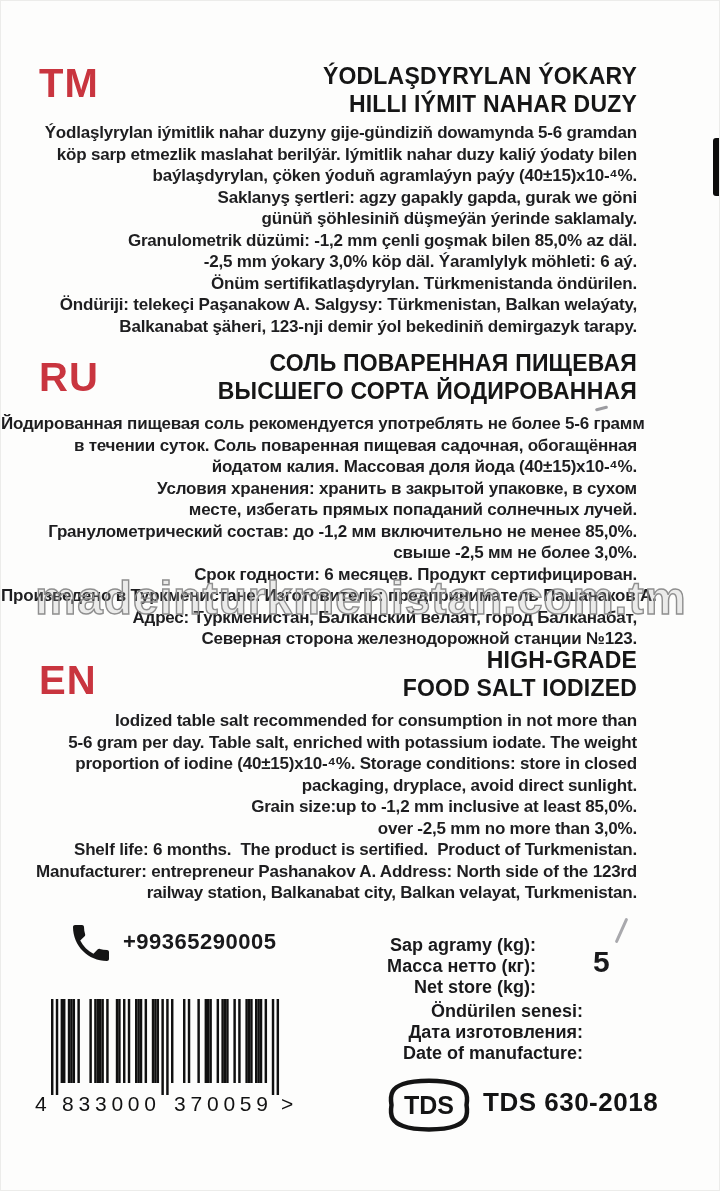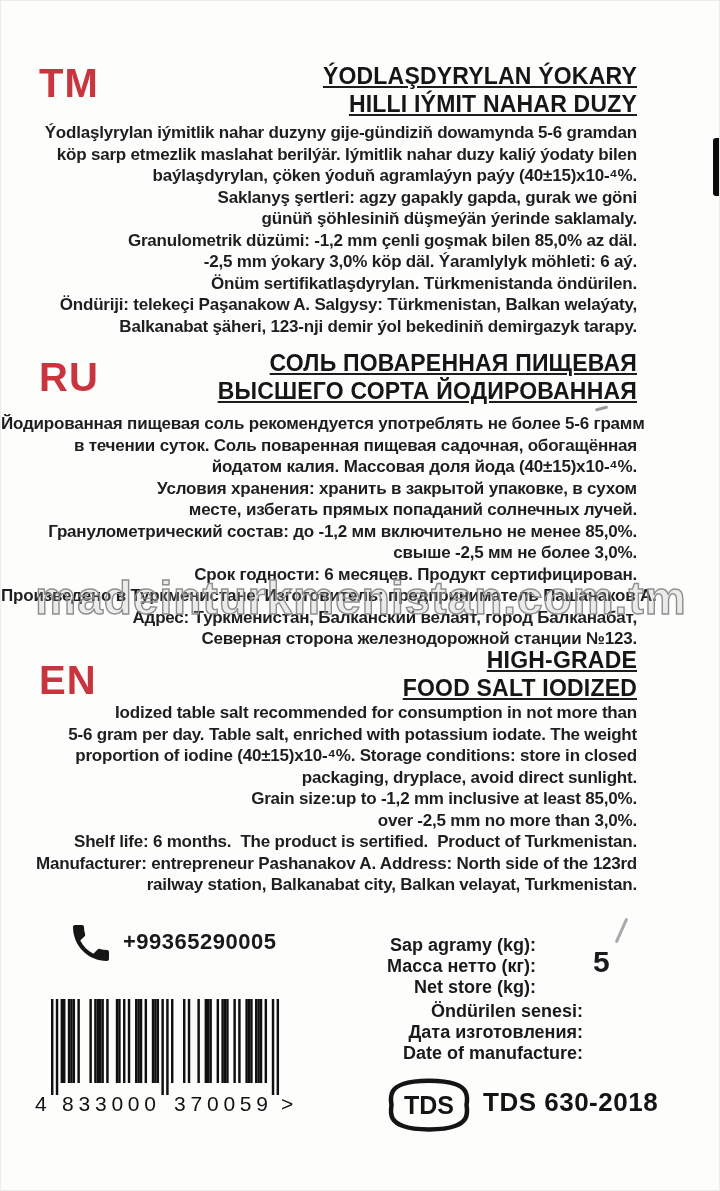--- a/index.html
+++ b/index.html
@@ -8,32 +8,32 @@
     position:relative; width:720px; height:1191px; margin:0 auto;
     background:#fdfdfc; overflow:hidden;
     font-family:"Liberation Sans","DejaVu Sans",sans-serif;
     color:#1d1d1f; border:1px solid #ececea;
   }
   .sec { position:absolute; left:0; width:636px; text-align:right; }
   .lang-tag {
     position:absolute; left:38px; font-size:40px; font-weight:bold;
     color:#c9353f; letter-spacing:1px; line-height:1;
   }
-  .heading { display:block;text-decoration:underline; }
+  .heading { display:block; }
   .h-line { font-size:23px; font-weight:bold; line-height:28px; letter-spacing:.2px; color:#161616; white-space:pre; }
   .body-lines { display:block; }
   .b-line { font-size:17px; font-weight:bold; line-height:21.5px; letter-spacing:-.2px; white-space:pre; color:#1e1e20; }
   .sec-tm .heading { padding-top:11px; }
   .sec-tm .body-lines { margin-top:4px; }
   .sec-tm .lang-tag { top:12px; }
   .sec-ru .heading { padding-top:10px; }
   .sec-ru .body-lines { margin-top:8px; }
   .sec-ru .lang-tag { top:18px; }
   .sec-en .heading { padding-top:4px; }
-  .sec-en .body-lines { }
+  .sec-en .body-lines { margin-top:8px; }
   .sec-en .lang-tag { top:18px; }
 
   .watermark {
     position:absolute; top:570px; left:0; width:720px; text-align:center;
     font-size:46px; font-weight:bold; letter-spacing:1px;
     color:rgba(175,175,175,.22);
     -webkit-text-stroke:1.4px #8f8f8f;
     z-index:6; pointer-events:none;
   }
 

